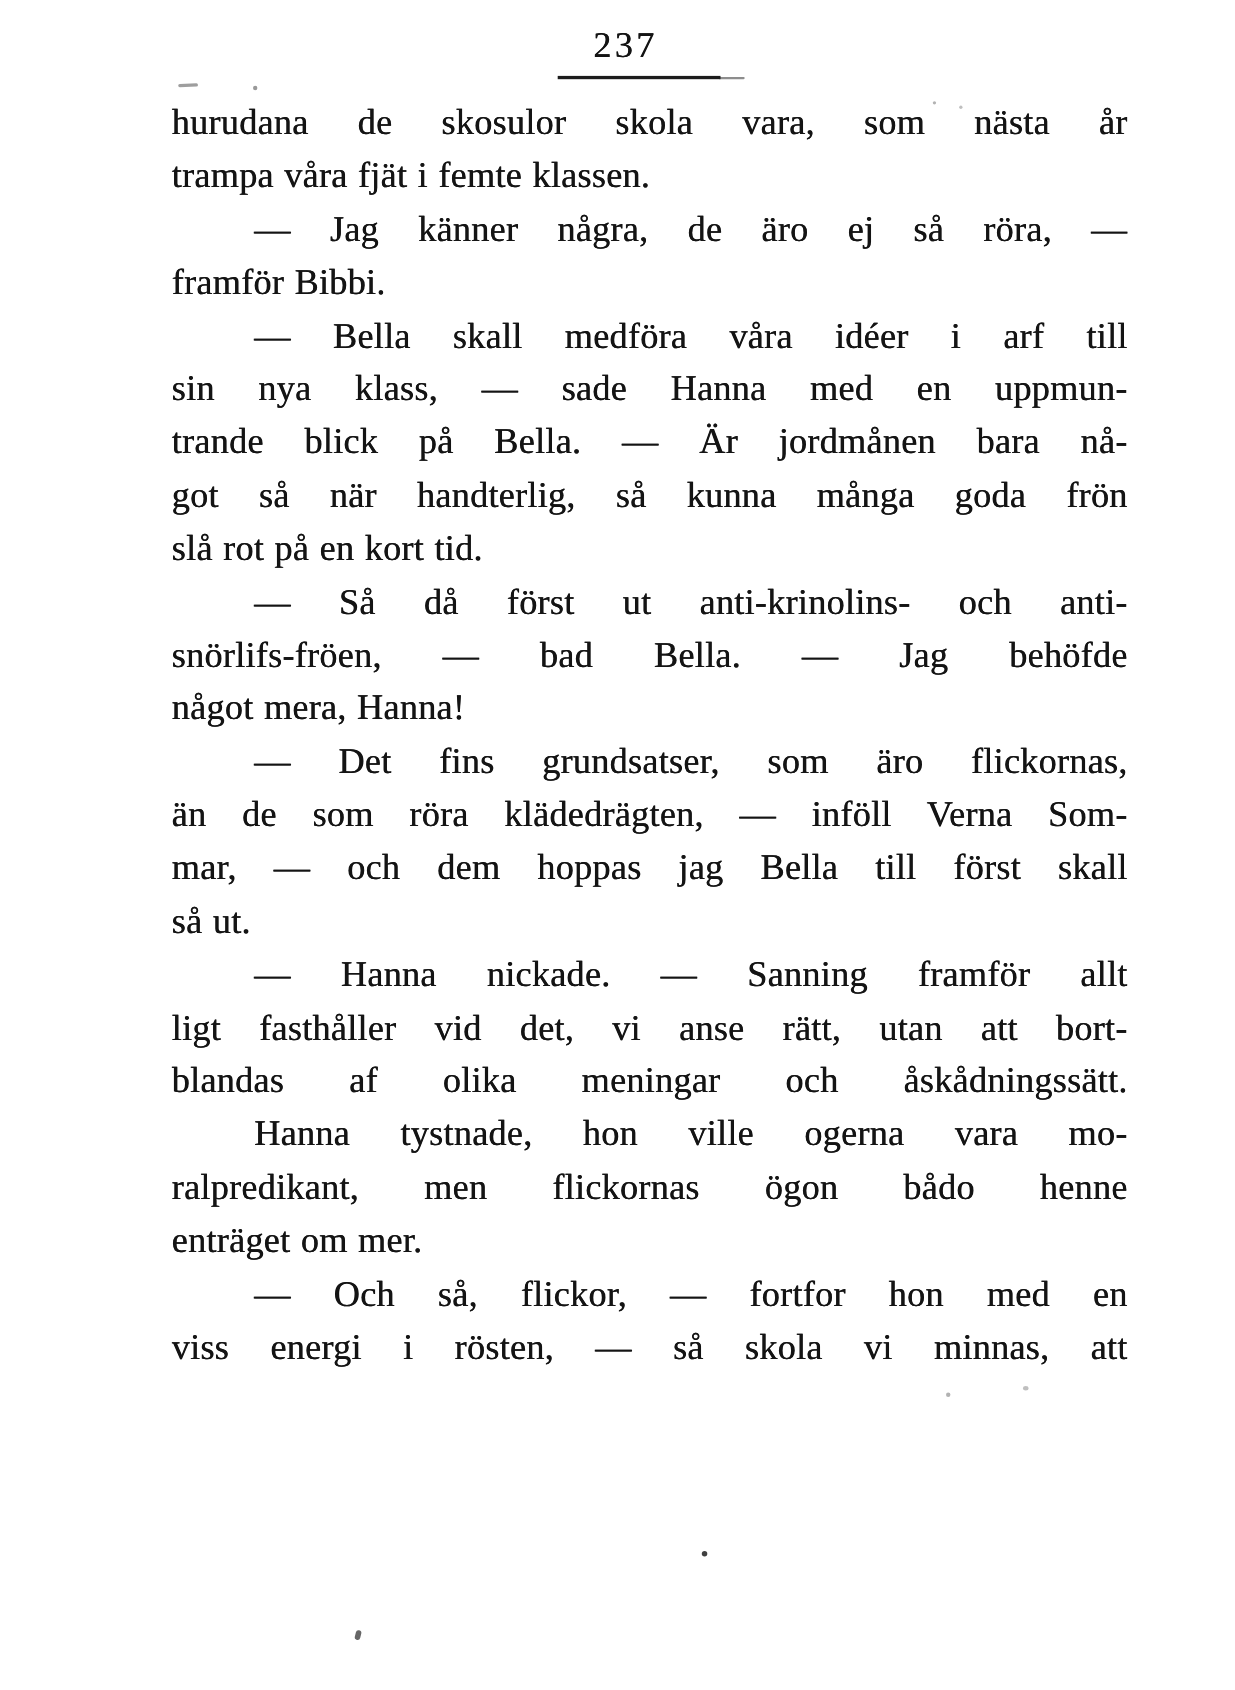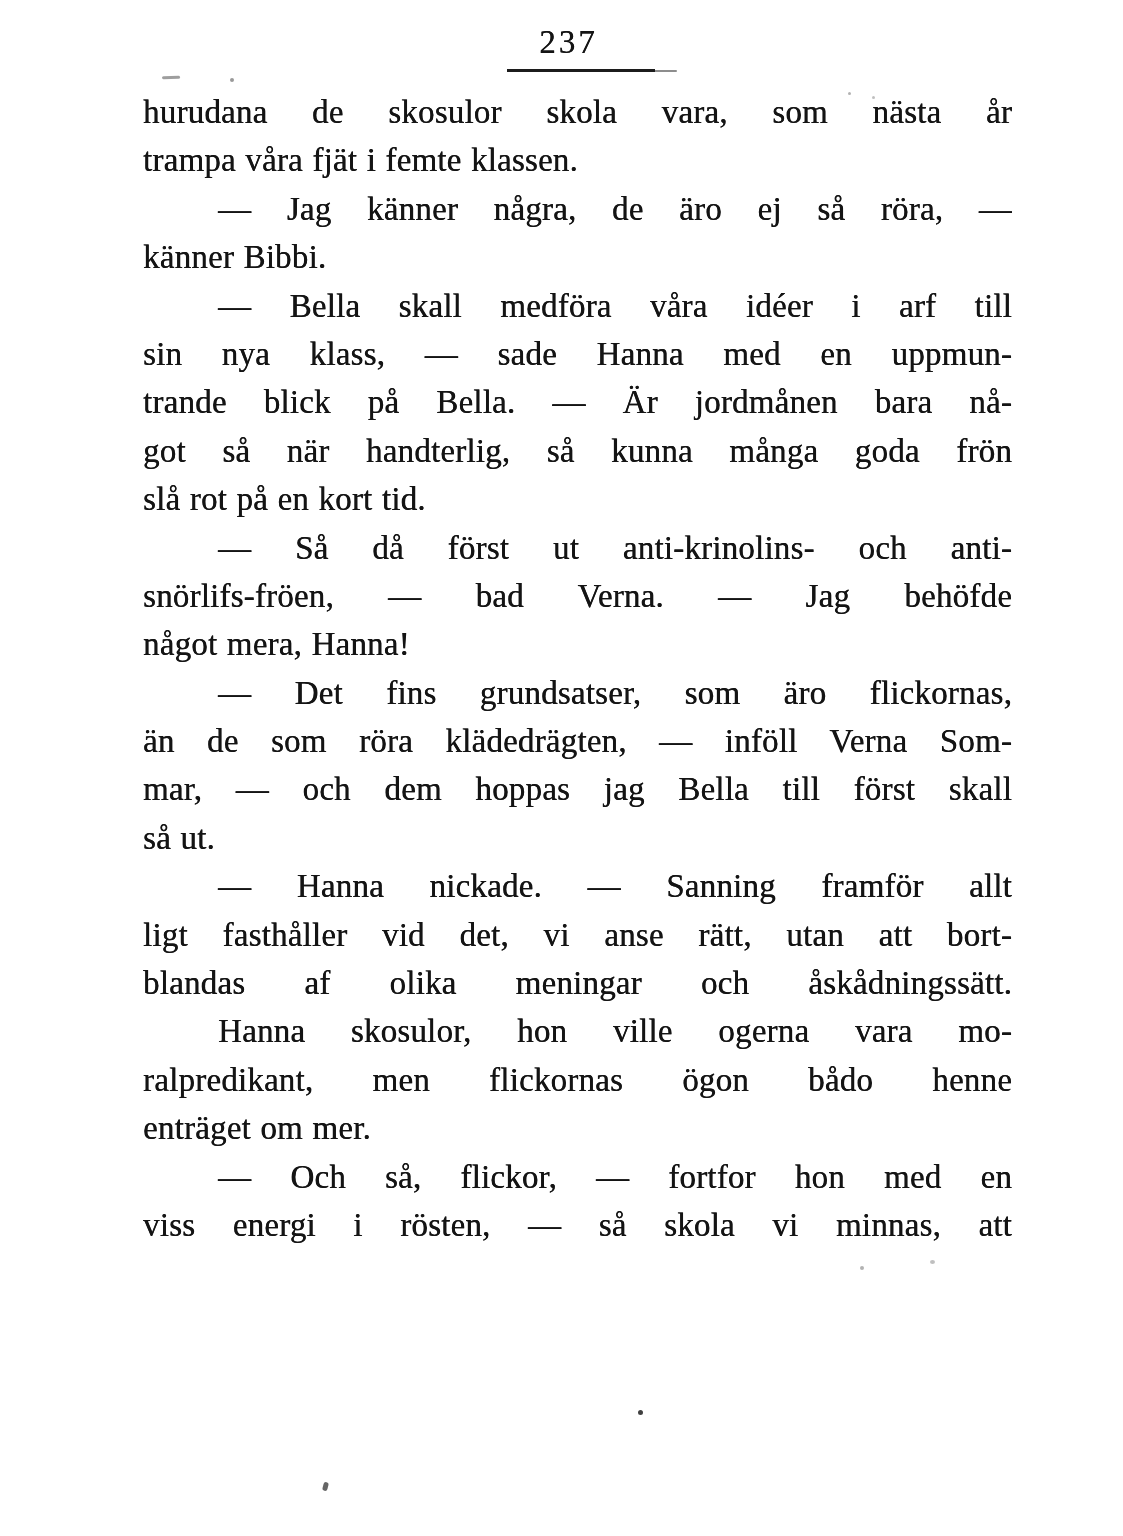--- a/index.html
+++ b/index.html
@@ -21,21 +21,21 @@
   #pagenum-rule{
     position:absolute;left:507px;top:69px;width:148px;height:3px;
     background:#1c1c1c;
   }
   #pagenum-rule-tail{
     position:absolute;left:653px;top:70px;width:24px;height:2px;
     background:#1c1c1c;opacity:.5;border-radius:2px;
   }
   
   #textblock{
-    position:absolute;left:143px;top:88px;width:869px;
+    position:absolute;left:156px;top:88px;width:869px;
     font-size:33px;
     letter-spacing:0.2px;
     word-spacing:1px;
     text-shadow:0.35px 0 currentColor;
   }
   .line{
     height:48.4px;line-height:48.4px;
     overflow:hidden;white-space:normal;
     text-align:justify;
     text-align-last:justify;
@@ -52,37 +52,37 @@
 <div id="page">
 
   <div id="pagenum">237</div>
   <div id="pagenum-rule"></div>
   <div id="pagenum-rule-tail"></div>
 
   <div id="textblock">
     <div class="line"><span>hurudana de skosulor skola vara, som nästa år</span></div>
     <div class="line flush"><span>trampa våra fjät i femte klassen.</span></div>
     <div class="line ind"><span>— Jag känner några, de äro ej så röra, —</span></div>
-    <div class="line flush"><span>känner Bibbi.</span></div>
+    <div class="line flush"><span>framför Bibbi.</span></div>
     <div class="line ind"><span>— Bella skall medföra våra idéer i arf till</span></div>
     <div class="line"><span>sin nya klass, — sade Hanna med en uppmun-</span></div>
     <div class="line"><span>trande blick på Bella. — Är jordmånen bara nå-</span></div>
     <div class="line"><span>got så när handterlig, så kunna många goda frön</span></div>
     <div class="line flush"><span>slå rot på en kort tid.</span></div>
     <div class="line ind"><span>— Så då först ut anti-krinolins- och anti-</span></div>
-    <div class="line"><span>snörlifs-fröen, — bad Verna. — Jag behöfde</span></div>
+    <div class="line"><span>snörlifs-fröen, — bad Bella. — Jag behöfde</span></div>
     <div class="line flush"><span>något mera, Hanna!</span></div>
     <div class="line ind"><span>— Det fins grundsatser, som äro flickornas,</span></div>
     <div class="line"><span>än de som röra klädedrägten, — inföll Verna Som-</span></div>
     <div class="line"><span>mar, — och dem hoppas jag Bella till först skall</span></div>
     <div class="line flush"><span>så ut.</span></div>
     <div class="line ind"><span>— Hanna nickade. — </span><span class="it">Sanning</span><span> framför allt</span></div>
     <div class="line"><span>ligt fasthåller vid det, vi anse </span><span class="it">rätt</span><span>, utan att bort-</span></div>
     <div class="line"><span>blandas af olika meningar och åskådningssätt.</span></div>
-    <div class="line ind"><span>Hanna skosulor, hon ville ogerna vara mo-</span></div>
+    <div class="line ind"><span>Hanna tystnade, hon ville ogerna vara mo-</span></div>
     <div class="line"><span>ralpredikant, men flickornas ögon bådo henne</span></div>
     <div class="line flush"><span>enträget om mer.</span></div>
     <div class="line ind"><span>— Och så, flickor, — fortfor hon med en</span></div>
     <div class="line"><span>viss energi i rösten, — så skola vi minnas, att</span></div>
   </div>
 
   <div class="speck" style="left:162px;top:76px;width:18px;height:3px;opacity:.38;border-radius:2px;transform:rotate(-2deg);"></div>
   <div class="speck" style="left:230px;top:78px;width:4px;height:4px;opacity:.4;"></div>
   <div class="speck" style="left:848px;top:92px;width:3px;height:3px;opacity:.3;"></div>
   <div class="speck" style="left:872px;top:96px;width:3px;height:3px;opacity:.25;"></div>

